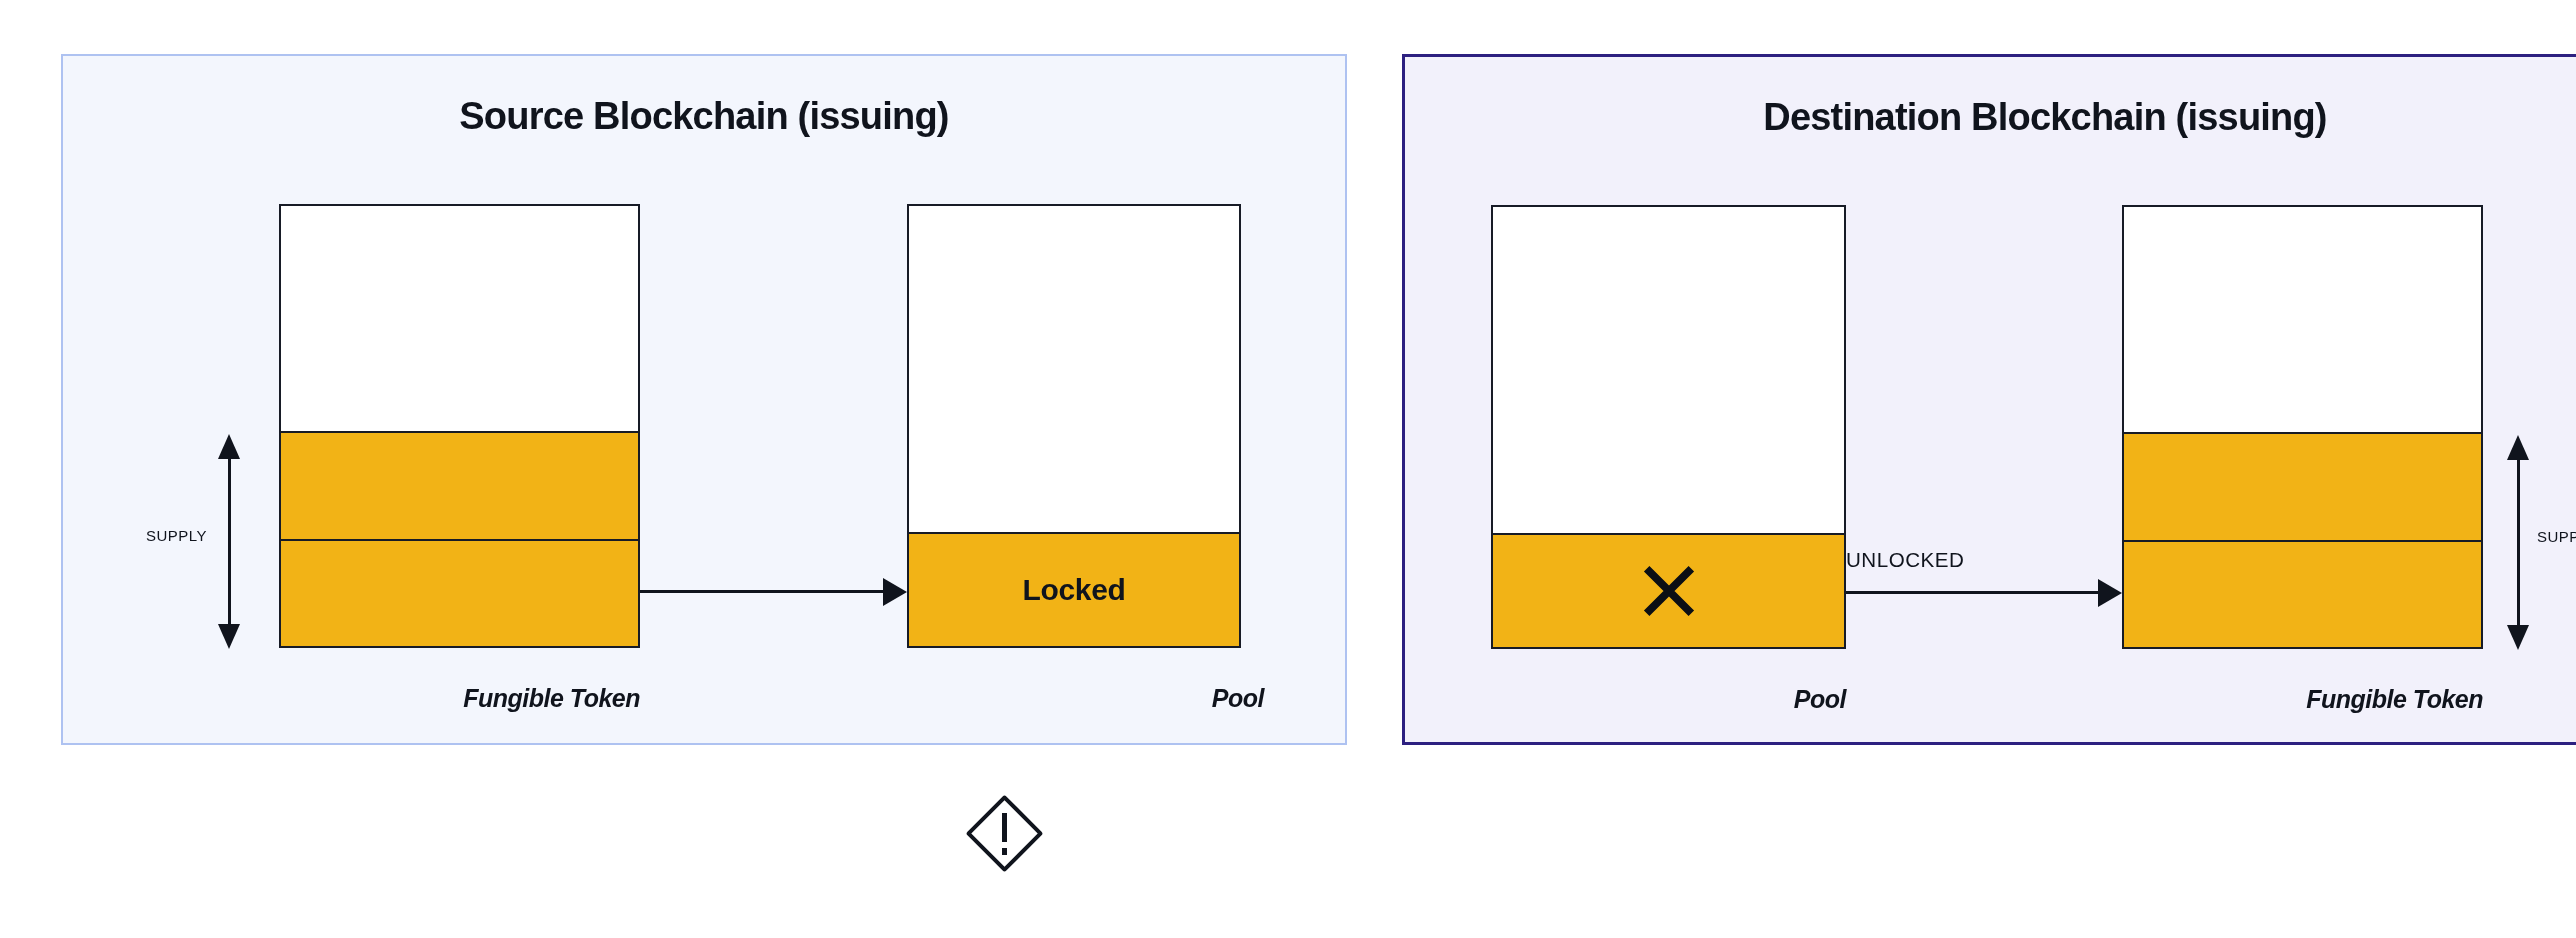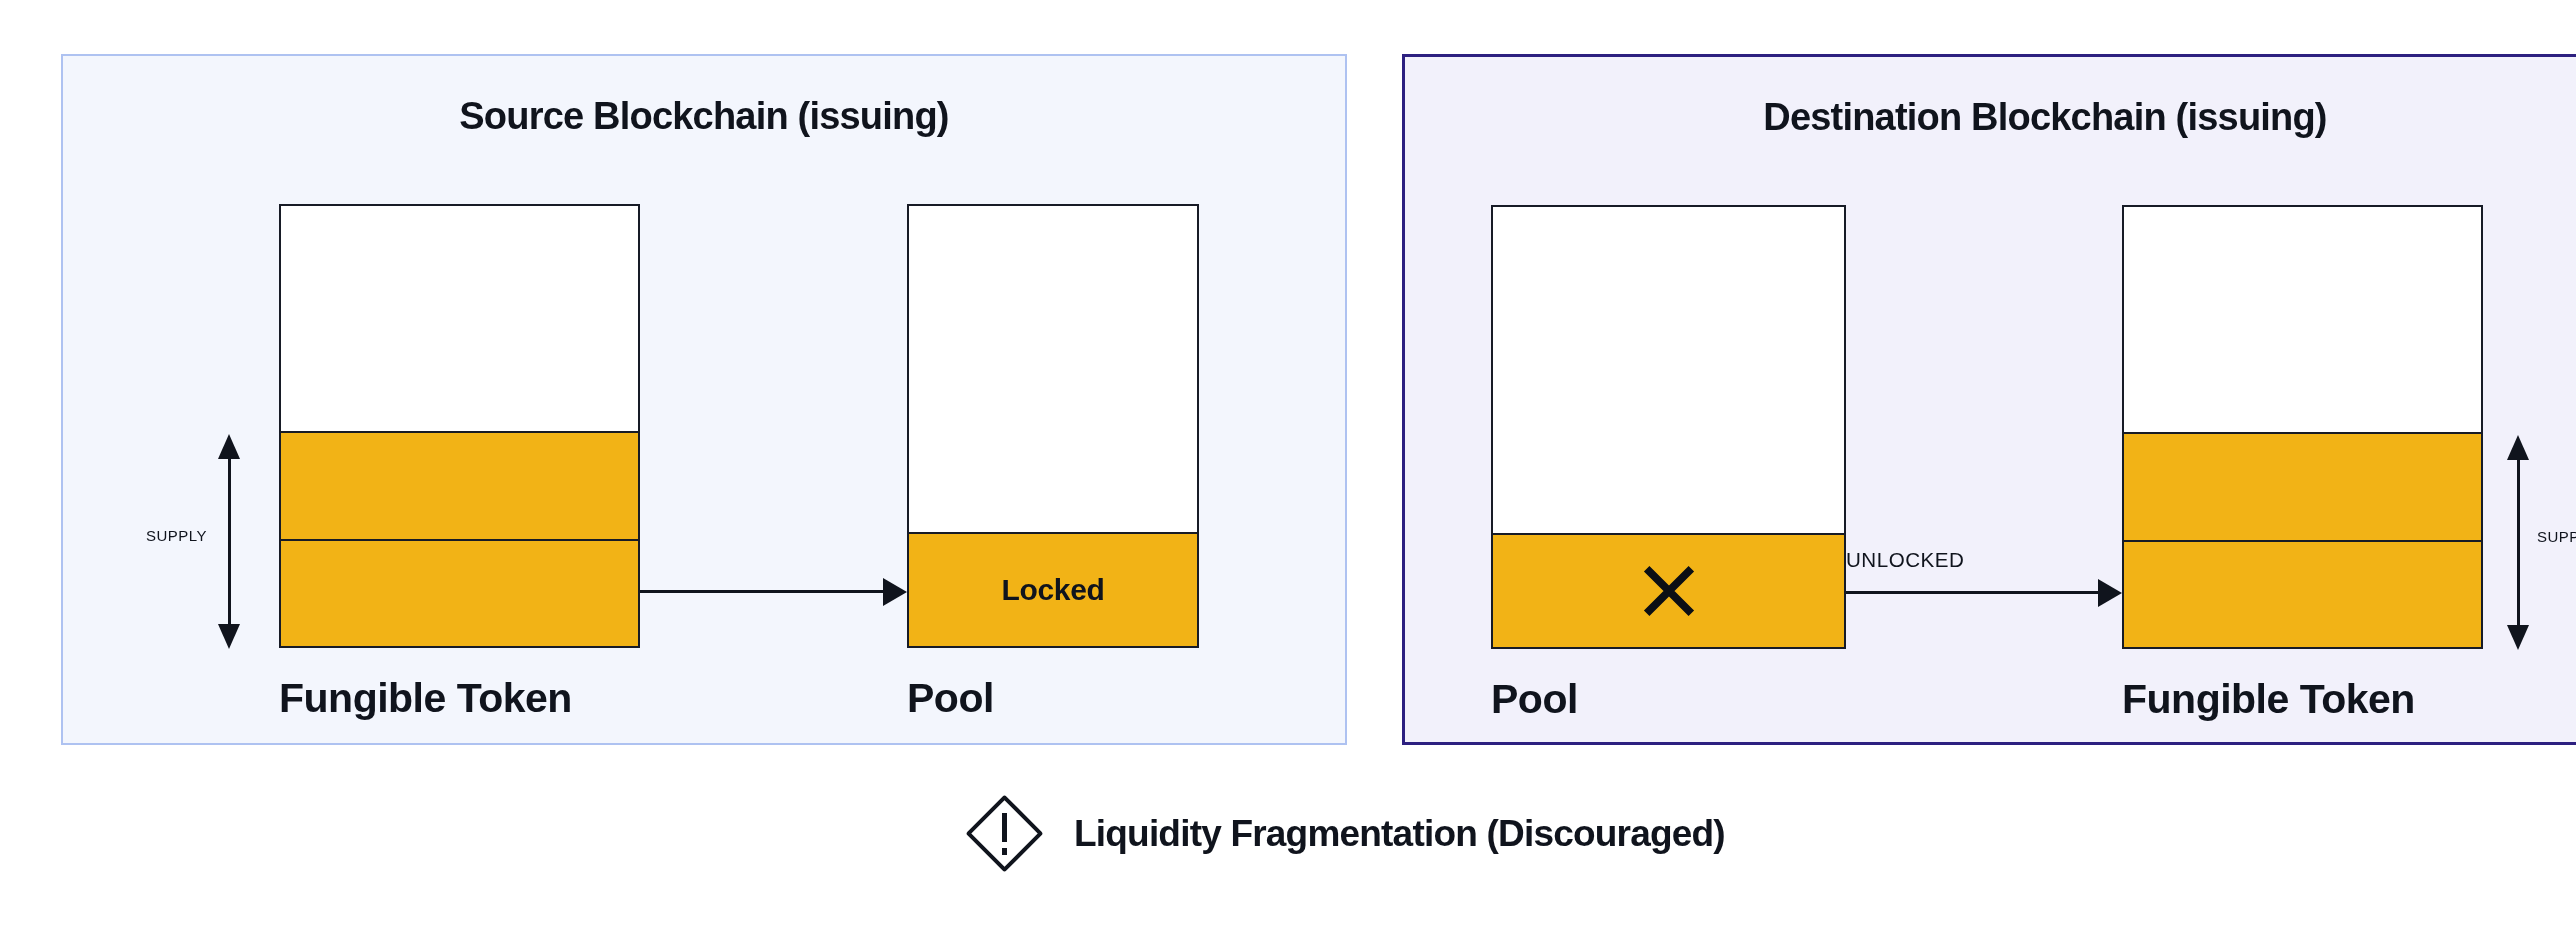--- a/index.html
+++ b/index.html
@@ -57,24 +57,25 @@
     font-size: 30px;
     font-weight: 700;
     letter-spacing: -0.3px;
   }
 
   .bar-label {
     position: absolute;
     top: 621px;
     height: 43px;
     line-height: 43px;
-    text-align: left;
-    font-size: 41px;
+    text-align: right;
+    font-size: 25px;
     font-weight: 700;
     letter-spacing: -0.5px;
+    font-style: italic;
   }
 
   
   .varrow { position: absolute; top: 378px; height: 215px; width: 23px; }
   .varrow .vline {
     position: absolute; left: 50%; top: 19.6px; bottom: 19.6px;
     width: 2.6px; margin-left: -1.3px; background: var(--ink);
   }
   .varrow .tri-up {
     position: absolute; top: 0; left: 0;
@@ -179,21 +180,21 @@
       <div class="vline"></div>
       <div class="tri-down"></div>
     </div>
     <div class="supply-label align-right" style="left:41px;">SUPPLY</div>
 
     <div class="harrow" style="left:577px; width:267px;">
       <div class="hline"></div>
       <div class="tri-right"></div>
     </div>
 
-    <div class="bar" style="left:844px; width:292px;">
+    <div class="bar" style="left:844px; width:334px;">
       <div class="seg" style="height: 74%;"></div>
       <div class="seg amber grow center-content" style="height: 26%;">
         <span class="locked-text">Locked</span>
       </div>
     </div>
     <div class="bar-label" style="left:844px; width:357px;">Pool</div>
   </section>
 
   <section class="panel right">
     <h2 class="panel-title">Destination Blockchain (issuing)</h2>
@@ -225,16 +226,15 @@
       <div class="tri-up"></div>
       <div class="vline"></div>
       <div class="tri-down"></div>
     </div>
     <div class="supply-label align-left" style="left:1132px;">SUPPLY</div>
   </section>
 
   <div class="warn-diamond"></div>
   <div class="warn-bar"></div>
   <div class="warn-dot"></div>
-  <div class="caption-text">Liquidity Fragmentation (Discouraged)</div>
 
 </div>
 
 
 </body></html>

